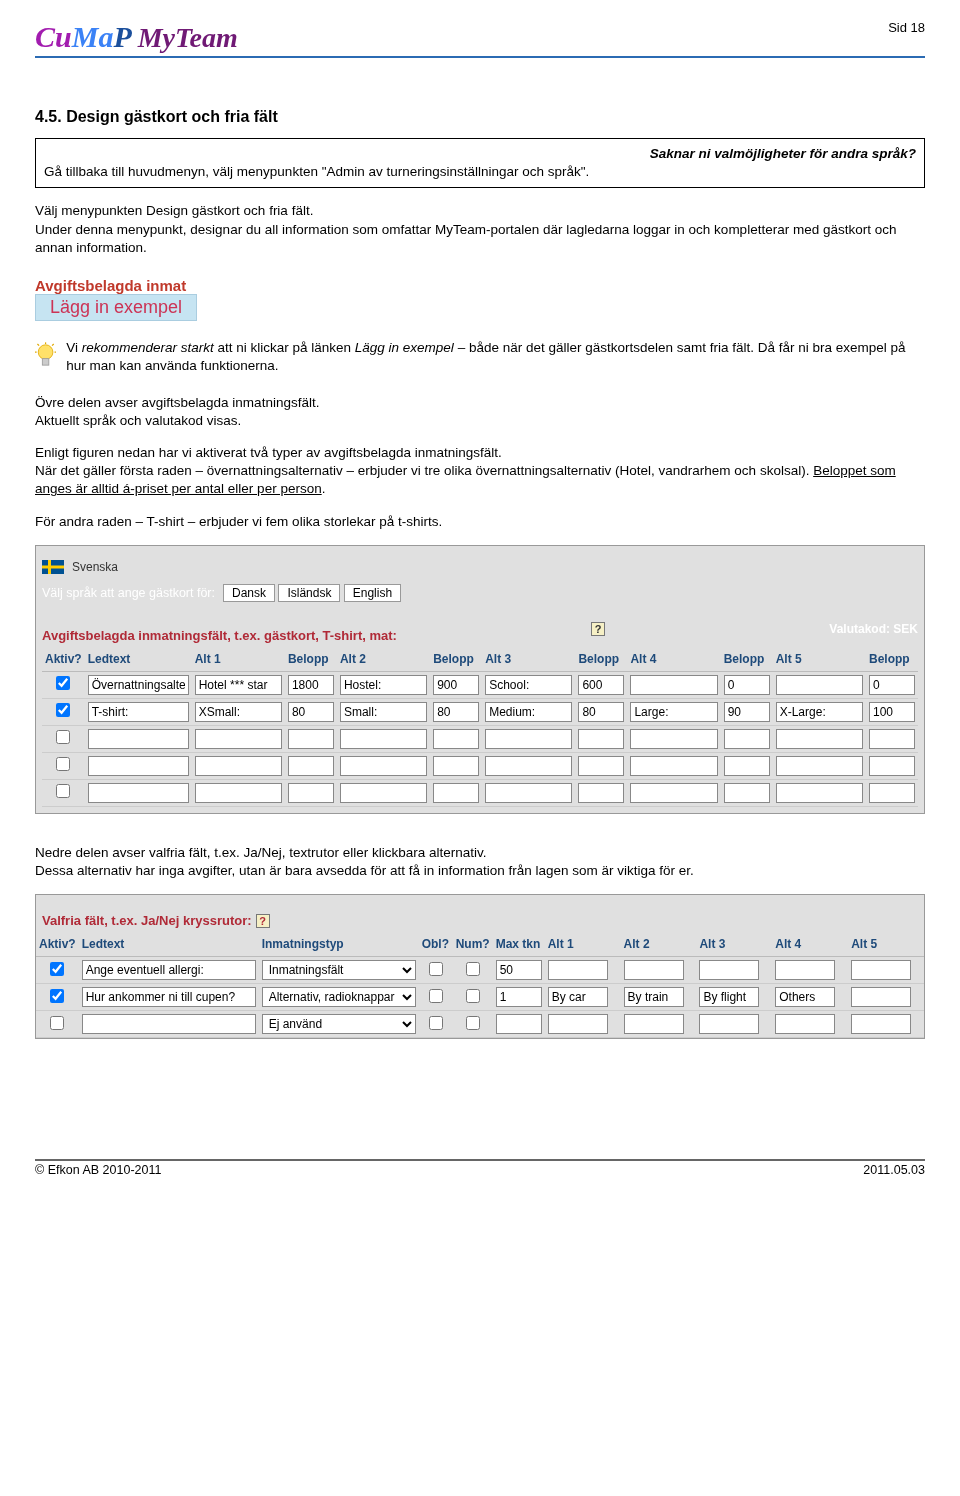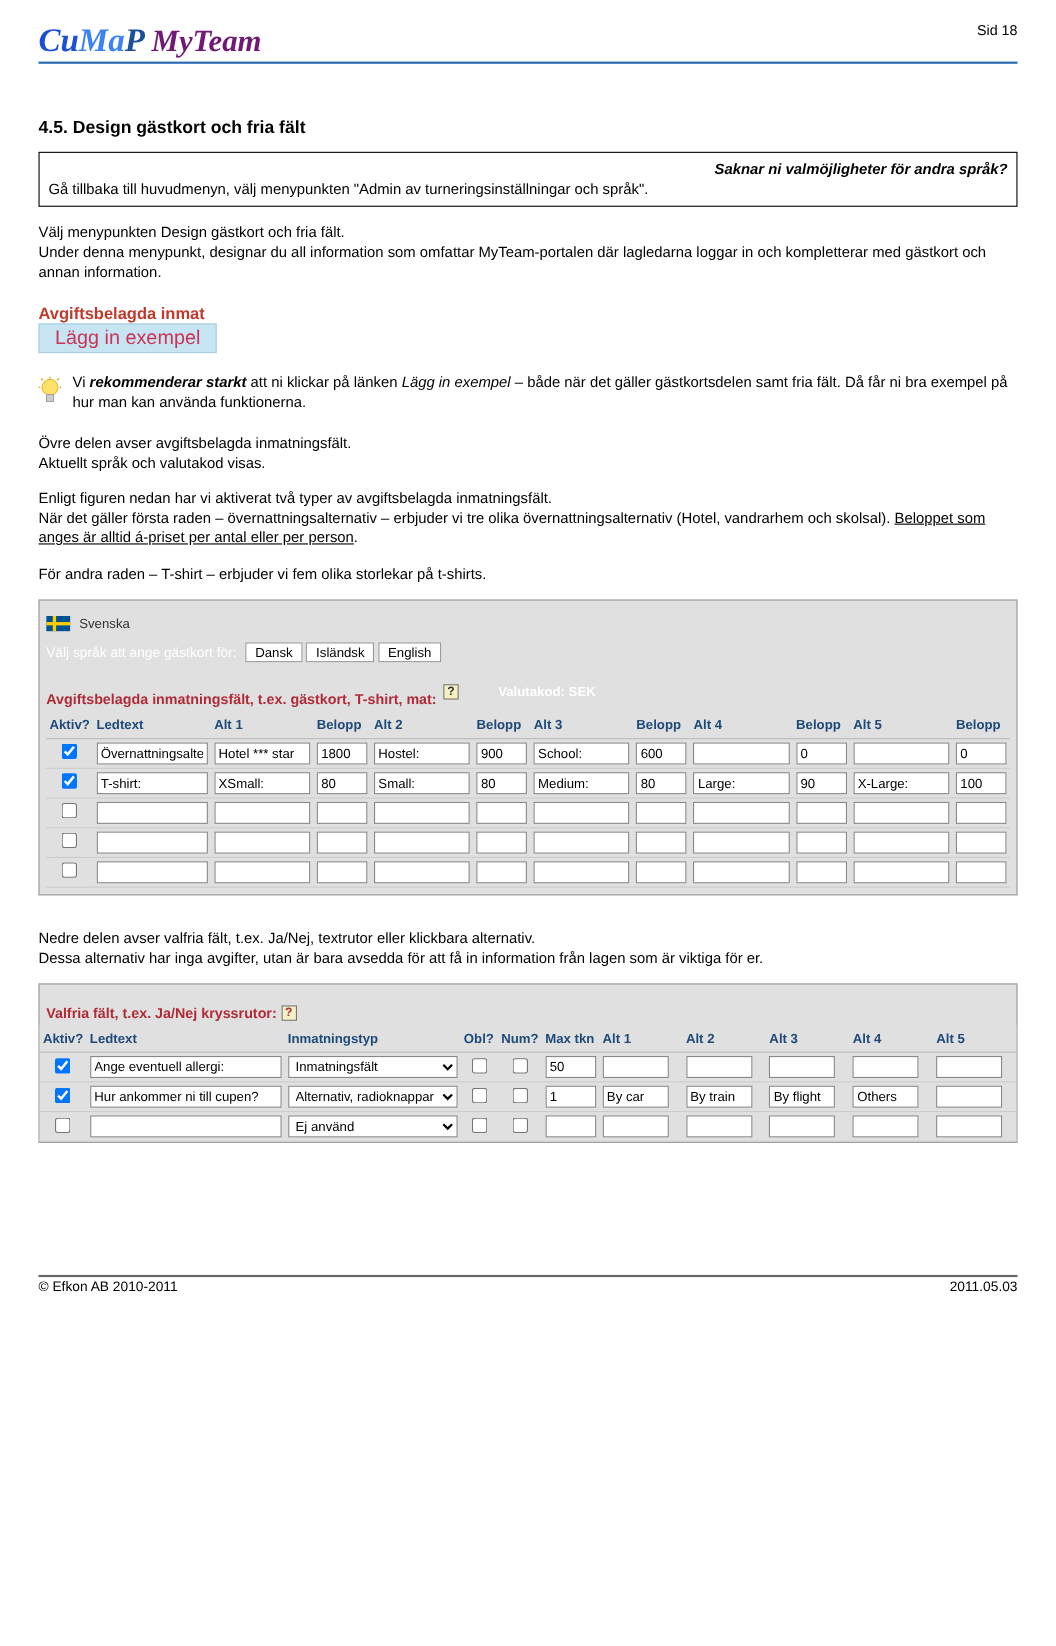--- a/index.html
+++ b/index.html
@@ -1,21 +1,21 @@
 <!DOCTYPE html>
 <html><head>
 <meta charset="utf-8">
 <style>
   * { box-sizing: border-box; margin: 0; padding: 0; }
   body { font-family: Arial, Helvetica, sans-serif; font-size: 13px; background: #fff; width: 960px; color: #000; }
   .page { padding: 20px 35px 10px; }
   .header { display: flex; justify-content: space-between; align-items: flex-start; }
   .logo { display: flex; align-items: baseline; gap: 6px; }
   .logo-cumap { font-family: "Comic Sans MS", cursive; font-weight: bold; font-size: 30px; font-style: italic; }
-  .logo-cumap .cu { color: #1d4ed8; }
+  .logo-cumap .cu { color: #a21caf; }
   .logo-cumap .ma { color: #3b82f6; }
   .logo-cumap .p  { color: #1b4f9c; }
   .logo-myteam { font-family: "Comic Sans MS", cursive; font-size: 28px; font-weight: bold; color: #701a75; font-style: italic; }
   .pagenum { font-size: 13px; }
   hr.top { border: none; border-top: 2px solid #2b6bb3; margin-top: 2px; }
   .section-title { font-size: 16px; font-weight: bold; margin: 50px 0 12px; }
   .boxed { border: 1px solid #000; padding: 6px 8px; margin-bottom: 14px; font-size: 13.5px; line-height: 1.35; }
   .boxed .lead { font-weight: bold; font-style: italic; text-align: right; }
   .para { font-size: 13.5px; line-height: 1.35; margin-bottom: 14px; }
   .img-lexmpl { margin: 6px 0 18px; display: inline-block; }
@@ -25,21 +25,21 @@
   .rec-icon { width:26px; height:36px; }
   .underline { text-decoration: underline; }
   .panel { border: 1px solid #999; background:#e0e0e0; margin: 6px 0 30px; }
   .panel-title { background: #1e4a7a; color:#fff; text-align:center; font-weight:bold; padding:6px 0; font-size:17px; }
   .panel-body { padding: 10px 6px 6px; font-size:12px; color:#333; }
   .flag { display:inline-block; vertical-align:middle; }
   .lang-row { margin:4px 0 10px; display:flex; align-items:center; gap:8px; }
   .panel-body .lbl-white { color:#fff; font-size:12.5px; }
   .lang-btn { background:#fff; border:1px solid #999; padding:1px 8px; font-size:12px; font-family:inherit; cursor:pointer; }
   .sub-red { color:#b02a37; font-weight:bold; font-size:13px; margin-top:12px; }
-  .sub-flex { display:flex; align-items:center; gap:6px; }
+  .sub-flex { display:flex; align-items:center; gap:6px;justify-content:space-between; }
   .help-q { display:inline-block; border:1px solid #777; background:#f6f0c5; width:14px; height:14px; text-align:center; line-height:12px; font-size:11px; font-weight:bold; }
   .valutak { color:#fff; font-weight:bold; margin-left:30px; }
   table.grid { width:100%; border-collapse: collapse; margin-top:4px; font-size:12px; }
   table.grid th { text-align:left; color:#1e4a7a; font-weight:bold; padding:5px 3px; border-bottom:1px solid #bbb; background:#e0e0e0; }
   table.grid td { padding:3px; border-bottom:1px solid #ccc; background:#e0e0e0; }
   table.grid input[type=text] { width:100%; border:1px solid #888; padding:2px 3px; font-size:12px; font-family:inherit; background:#fff; }
   table.grid input[type=checkbox]{ width:14px; height:14px; }
   table.grid select { width:100%; border:1px solid #888; padding:1px 2px; font-size:12px; font-family:inherit; background:#fff; }
   .panel2 { border:1px solid #999; background:#e0e0e0; margin:6px 0 0; }
   .panel2 .sub-red { padding:6px 6px 0; display:flex; align-items:center; gap:4px; }
@@ -88,21 +88,21 @@
       <g stroke="#e0a800" stroke-width="1.5">
         <line x1="13" y1="0" x2="13" y2="2"></line>
           <line x1="2" y1="12" x2="0" y2="12"></line>
           <line x1="26" y1="12" x2="24" y2="12"></line>
         <line x1="5" y1="4" x2="3" y2="2"></line>
           <line x1="21" y1="4" x2="23" y2="2"></line>
       </g>
       <rect x="9" y="20" width="8" height="8" fill="#ccc" stroke="#999"></rect>
     </svg>
     <div class="para" style="margin:0;">
-      <span>Vi </span><span style="font-weight:bold;font-style:italic">rekommenderar starkt</span><span> att ni klickar på länken </span><span style="font-style:italic">Lägg in exempel</span><span> – både när det gäller gästkortsdelen samt fria fält. Då får ni bra exempel på hur man kan använda funktionerna.</span>
+      <span>Vi </span><span style="font-weight:normal;font-style:italic">rekommenderar starkt</span><span> att ni klickar på länken </span><span style="font-style:italic">Lägg in exempel</span><span> – både när det gäller gästkortsdelen samt fria fält. Då får ni bra exempel på hur man kan använda funktionerna.</span>
     </div>
   </div>
 
   <div class="para">
     <span>Övre delen avser avgiftsbelagda inmatningsfält.</span><br><span>Aktuellt språk och valutakod visas.</span>
   </div>
 
   <div class="para">
     <span>Enligt figuren nedan har vi aktiverat två typer av avgiftsbelagda inmatningsfält.</span><br>
     <span>När det gäller första raden – övernattningsalternativ – erbjuder vi tre olika övernattningsalternativ (Hotel, vandrarhem och skolsal). </span><span class="underline">Beloppet som anges är alltid á-priset per antal eller per person</span><span>.</span>

